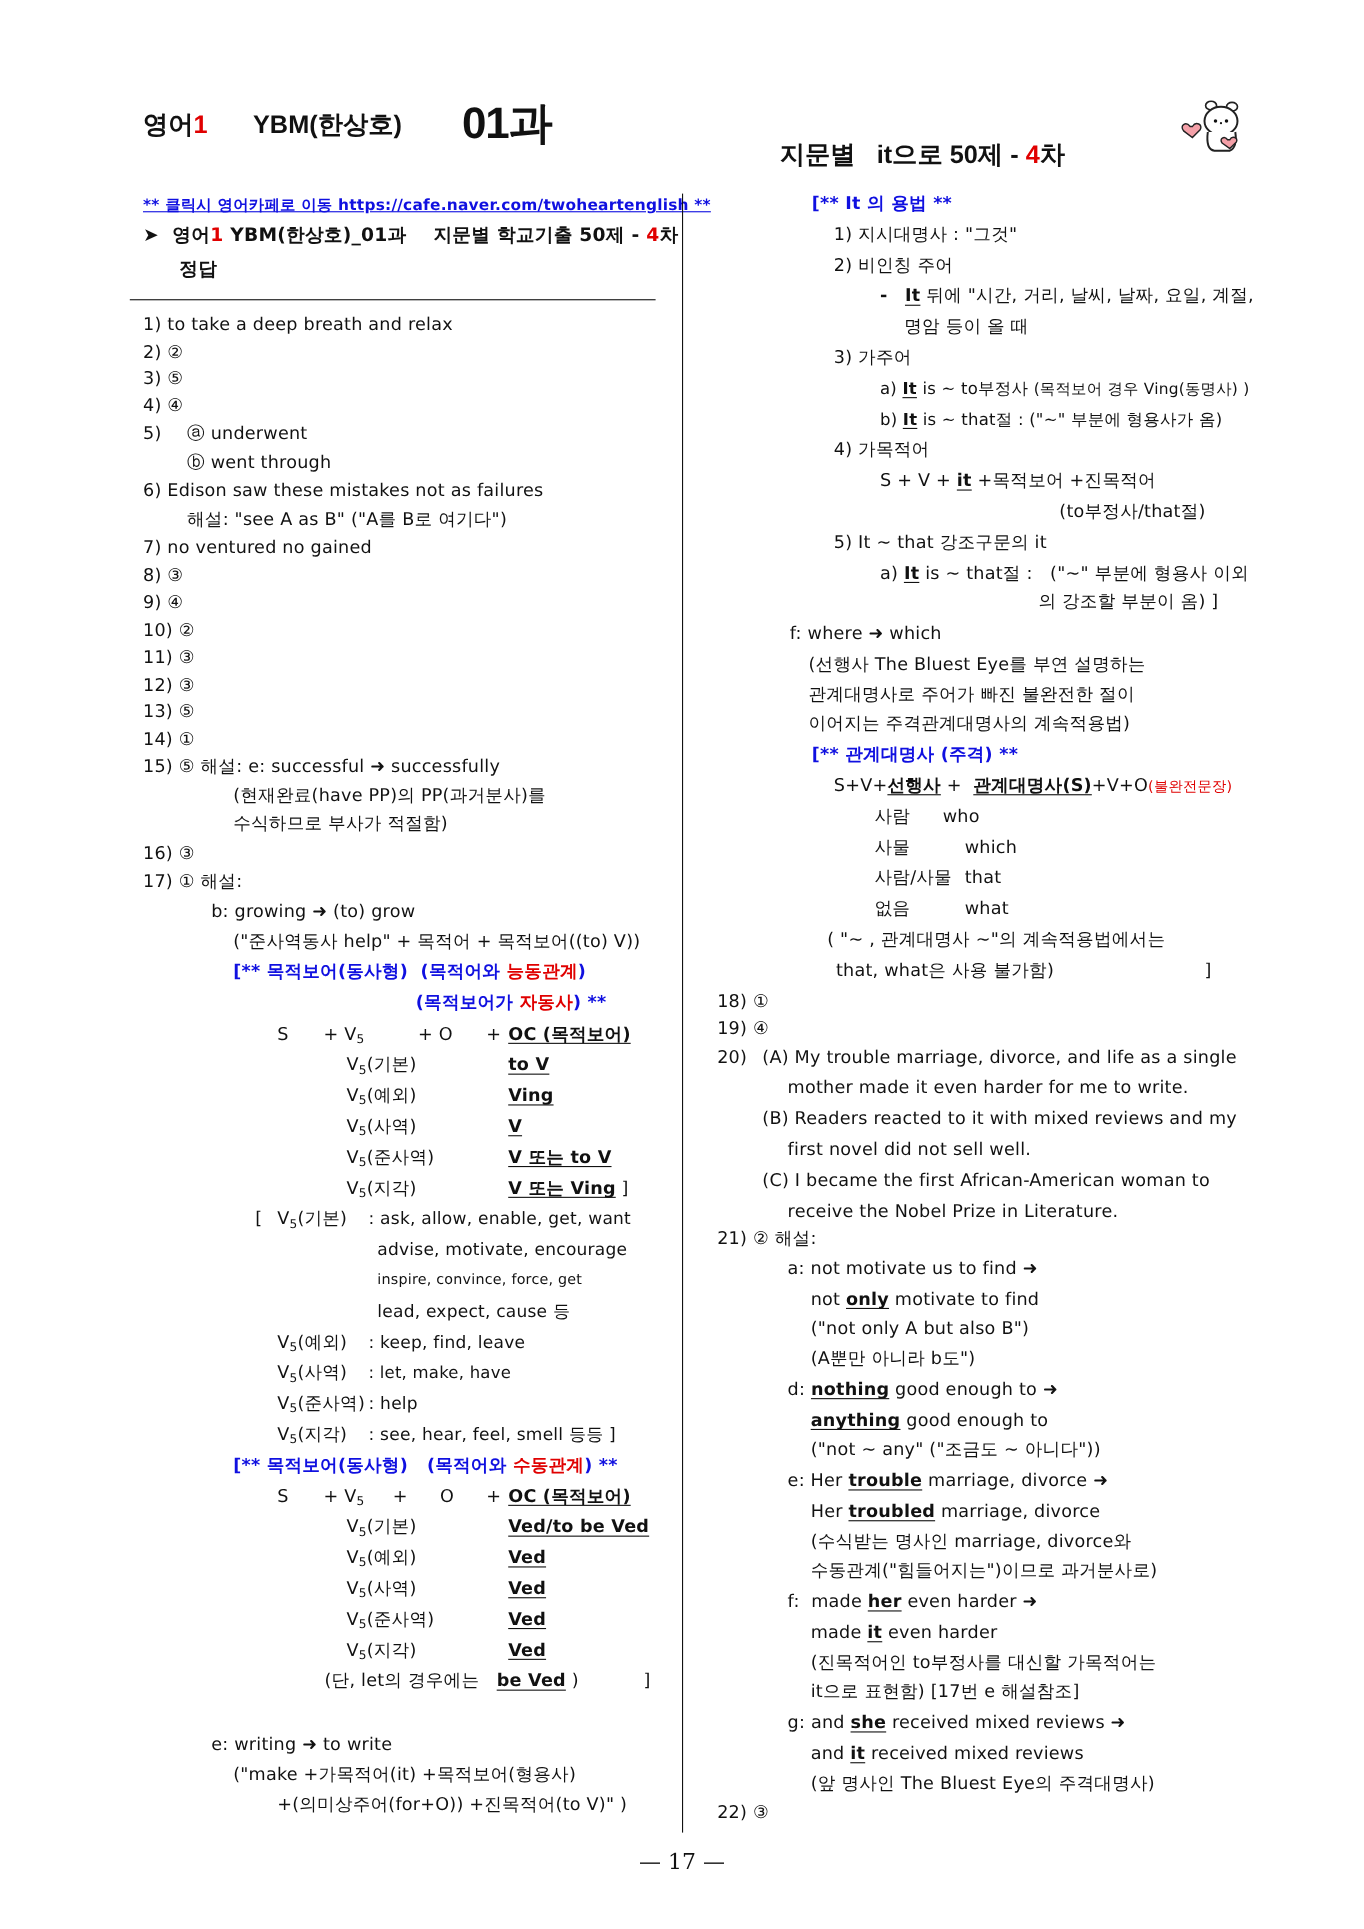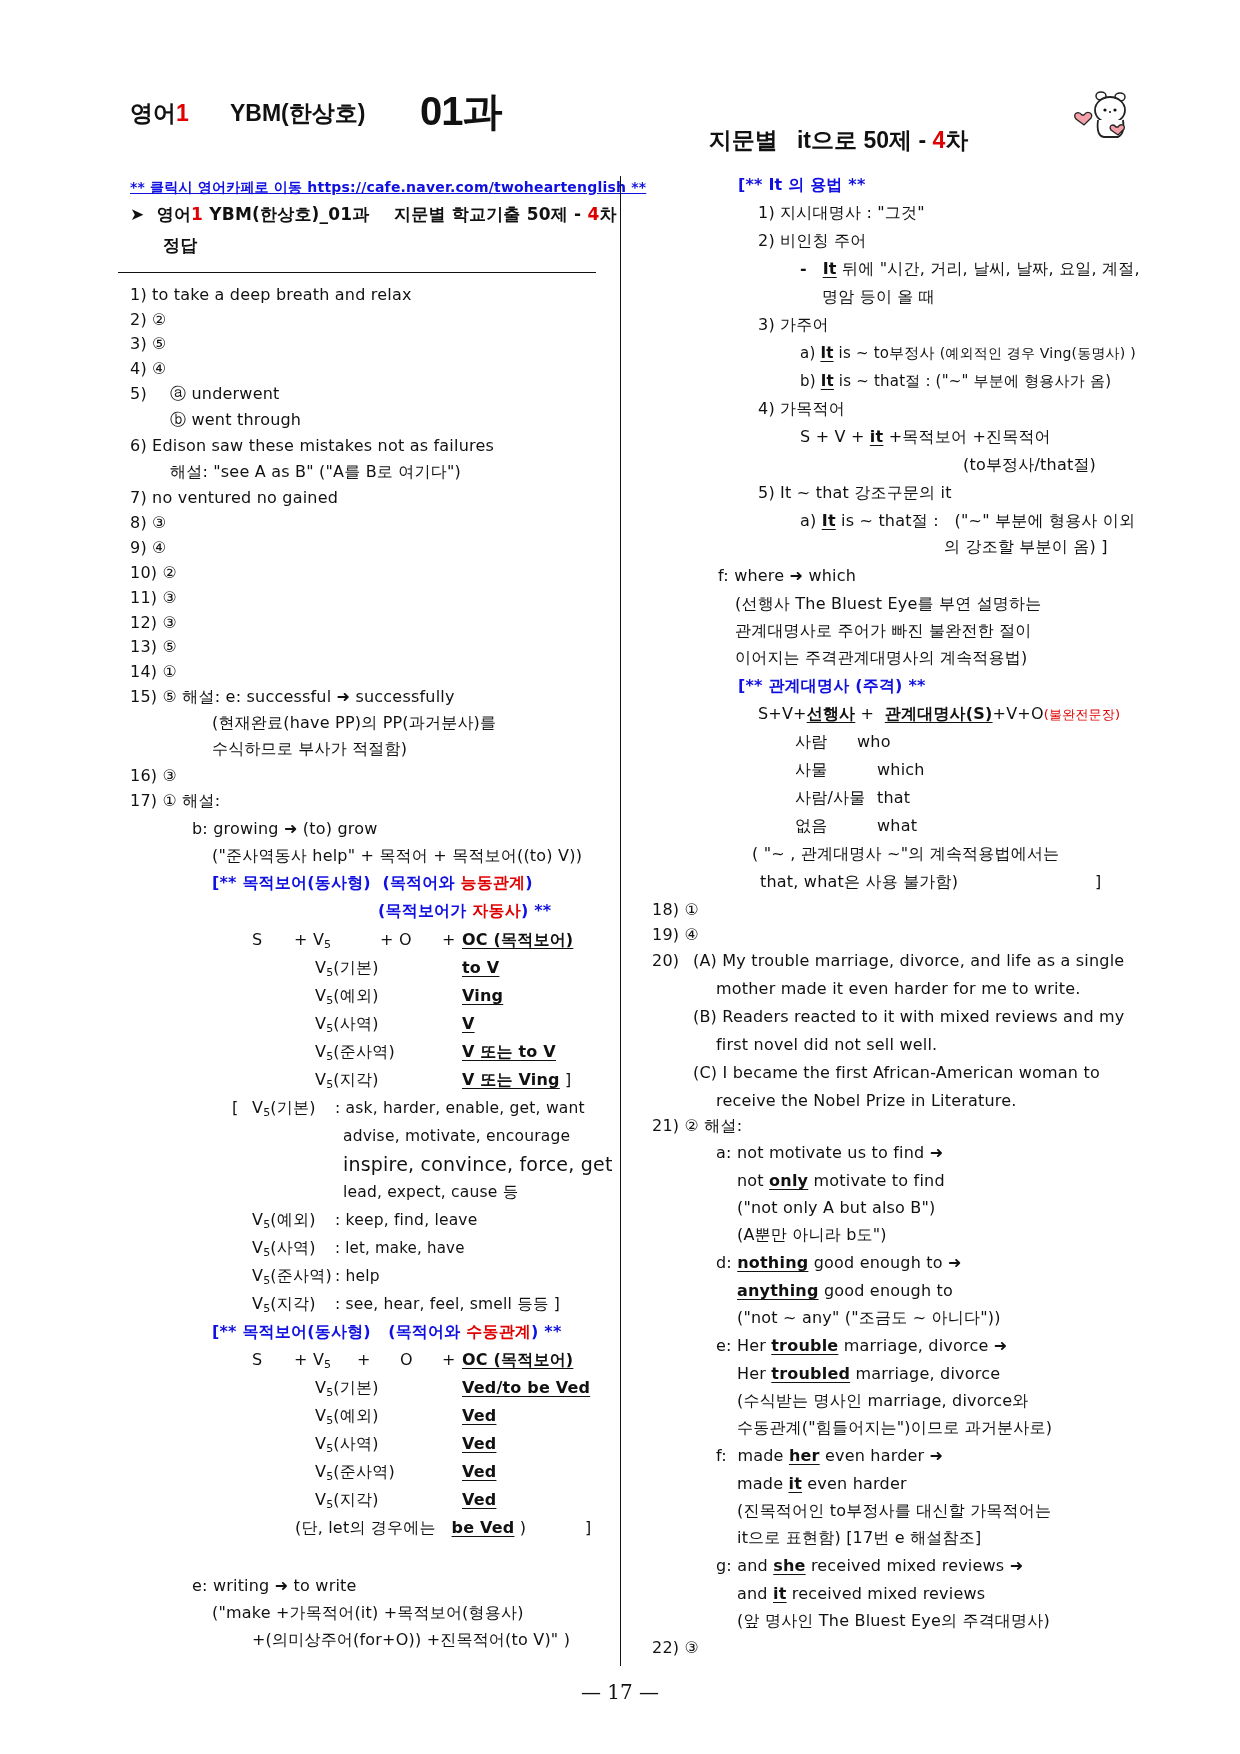--- a/index.html
+++ b/index.html
@@ -98,23 +98,23 @@
   <div class="ln" style="left:315px;top:1014px;"><span>V</span><span class="sub">5</span><span>(사역)</span></div>
   <div class="ln b u" style="left:462px;top:1014px;">V</div>
   <div class="ln" style="left:315px;top:1042px;"><span>V</span><span class="sub">5</span><span>(준사역)</span></div>
   <div class="ln b u" style="left:462px;top:1042px;">V 또는 to V</div>
   <div class="ln" style="left:315px;top:1070px;"><span>V</span><span class="sub">5</span><span>(지각)</span></div>
   <div class="ln" style="left:462px;top:1070px;"><span class="b u">V 또는 Ving</span> <span>]</span></div>
 </div>
 
 <div class="ln" style="left:232px;top:1098px;">[</div>
 <div class="ln" style="left:252px;top:1098px;"><span>V</span><span class="sub">5</span><span>(기본)</span></div>
-<div class="ln" style="left:335px;top:1098px;font-size:15.5px;">: ask, harder, enable, get, want</div>
+<div class="ln" style="left:335px;top:1098px;font-size:15.5px;">: ask, allow, enable, get, want</div>
 <div class="ln" style="left:343px;top:1126px;font-size:15.5px;">advise, motivate, encourage</div>
-<div class="ln" style="left:343px;top:1154px;font-size:19px;">inspire, convince, force, get</div>
+<div class="ln" style="left:343px;top:1154px;font-size:13px;">inspire, convince, force, get</div>
 <div class="ln" style="left:343px;top:1182px;font-size:15.5px;">lead, expect, cause 등</div>
 <div class="ln" style="left:252px;top:1210px;"><span>V</span><span class="sub">5</span><span>(예외)</span></div>
 <div class="ln" style="left:335px;top:1210px;font-size:15.5px;">: keep, find, leave</div>
 <div class="ln" style="left:252px;top:1238px;"><span>V</span><span class="sub">5</span><span>(사역)</span></div>
 <div class="ln" style="left:335px;top:1238px;font-size:15px;">: let, make, have</div>
 <div class="ln" style="left:252px;top:1266px;"><span>V</span><span class="sub">5</span><span>(준사역)</span></div>
 <div class="ln" style="left:335px;top:1266px;font-size:15.5px;">: help</div>
 <div class="ln" style="left:252px;top:1294px;"><span>V</span><span class="sub">5</span><span>(지각)</span></div>
 <div class="ln" style="left:335px;top:1294px;font-size:15.5px;">: see, hear, feel, smell 등등  ]</div>
 
@@ -154,21 +154,21 @@
 
 <div class="ln b blue" style="left:738px;top:175px;">[** It 의 용법 **</div>
 <div class="ln" style="left:758px;top:203px;">1) 지시대명사 :  "그것"</div>
 <div class="ln" style="left:758px;top:231px;">2) 비인칭 주어</div>
 <div class="ln" style="left:800px;top:259px;">
   <span class="b">-</span>&nbsp;&nbsp; <span class="b u">It</span><span> 뒤에 "시간, 거리, 날씨, 날짜, 요일, 계절,</span>
 </div>
 <div class="ln" style="left:822px;top:287px;">명암 등이 올 때</div>
 <div class="ln" style="left:758px;top:315px;">3) 가주어</div>
 <div class="ln" style="left:800px;top:343px;font-size:15px;">
-  <span>a) </span><span class="b u">It</span><span> is ~ to부정사 </span><span class="small">(예외적인 경우 Ving(동명사) )</span>
+  <span>a) </span><span class="b u">It</span><span> is ~ to부정사 </span><span class="small">(목적보어 경우 Ving(동명사) )</span>
 </div>
 <div class="ln" style="left:800px;top:371px;font-size:15px;">
   <span>b) </span><span class="b u">It</span><span> is ~ that절 : ("~" 부분에 형용사가 옴)</span>
 </div>
 <div class="ln" style="left:758px;top:399px;">4) 가목적어</div>
 <div class="ln" style="left:800px;top:427px;">
   <span style="white-space:pre">S + V + </span><span class="b u">it</span><span> +목적보어 +진목적어</span>
 </div>
 <div class="ln" style="left:963px;top:455px;">(to부정사/that절)</div>
 <div class="ln" style="left:758px;top:483px;">5) It ~ that 강조구문의 it</div>

